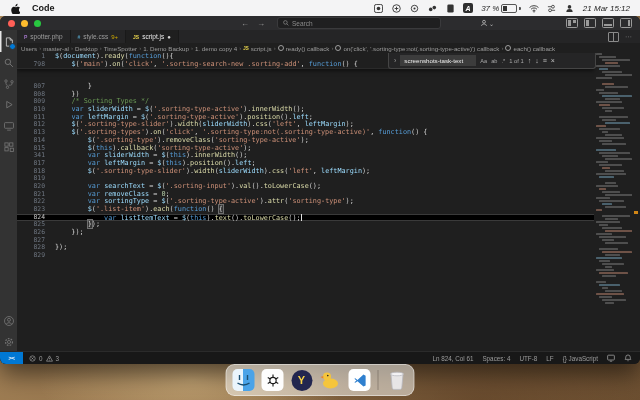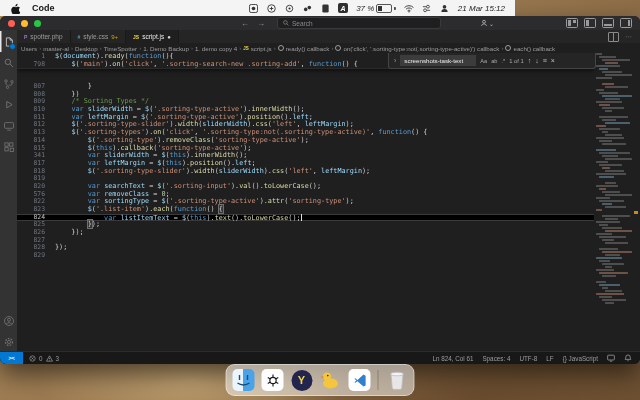--- a/index.html
+++ b/index.html
@@ -5,21 +5,21 @@
   html,body{margin:0;padding:0;}
   body{
     width:640px;height:400px;position:relative;overflow:hidden;
     font-family:"Liberation Sans",sans-serif;
     background:
       radial-gradient(220px 90px at 30% 95%, rgba(235,205,150,.5), transparent 70%),
       radial-gradient(300px 120px at 75% 100%, rgba(90,60,35,.55), transparent 70%),
       linear-gradient(135deg,#b08d5f 0%,#9a7950 45%,#6f5233 100%);
   }
   
-  .menubar{position:absolute;top:0;left:0;width:515px;height:16px;background:#f4f4f5;
+  .menubar{position:absolute;top:0;left:0;width:640px;height:16px;background:#f4f4f5;
     display:flex;align-items:center;padding:0 10px;box-sizing:border-box;font-size:9px;color:#161616;z-index:60;}
   .apple{width:11px;height:11px;margin-right:4px;display:flex;align-items:center;}
   .mb-item{padding:0 7px;white-space:nowrap;}
   .mb-item.app{font-weight:bold;}
   .mb-right{margin-left:auto;display:flex;align-items:center;gap:8px;font-size:8px;color:#222;font-style:italic;}
   .tray-ic{width:10px;height:10px;display:flex;align-items:center;justify-content:center;}
   .abox{width:10px;height:10px;background:#2f2f2f;color:#fff;font-size:7px;font-weight:bold;
     display:flex;align-items:center;justify-content:center;border-radius:2px;}
   .battery{display:flex;align-items:center;gap:2px;}
   .batt-body{width:14px;height:7px;border:1px solid #555;border-radius:2px;position:relative;}
@@ -366,21 +366,21 @@
         <div class="crow"><span class="lnum">811</span><span class="ltext"><span class="tk-p">    </span><span class="tk-k">var </span><span class="tk-v">leftMargin</span><span class="tk-p"> = </span><span class="tk-v">$</span><span class="tk-p">(</span><span class="tk-s">'.sorting-type-active'</span><span class="tk-p">).</span><span class="tk-m">position</span><span class="tk-p">().</span><span class="tk-v">left</span><span class="tk-p">;</span></span></div>
         <div class="crow"><span class="lnum">812</span><span class="ltext"><span class="tk-p">    </span><span class="tk-v">$</span><span class="tk-p">(</span><span class="tk-s">'.sorting-type-slider'</span><span class="tk-p">).</span><span class="tk-m">width</span><span class="tk-p">(</span><span class="tk-v">sliderWidth</span><span class="tk-p">).</span><span class="tk-m">css</span><span class="tk-p">(</span><span class="tk-s">'left'</span><span class="tk-p">, </span><span class="tk-v">leftMargin</span><span class="tk-p">);</span></span></div>
         <div class="crow"><span class="lnum">813</span><span class="ltext"><span class="tk-p">    </span><span class="tk-v">$</span><span class="tk-p">(</span><span class="tk-s">'.sorting-types'</span><span class="tk-p">).</span><span class="tk-m">on</span><span class="tk-p">(</span><span class="tk-s">'click'</span><span class="tk-p">, </span><span class="tk-s">'.sorting-type:not(.sorting-type-active)'</span><span class="tk-p">, </span><span class="tk-k">function</span><span class="tk-p">() {</span></span></div>
         <div class="crow"><span class="lnum">814</span><span class="ltext"><span class="tk-p">        </span><span class="tk-v">$</span><span class="tk-p">(</span><span class="tk-s">'.sorting-type'</span><span class="tk-p">).</span><span class="tk-m">removeClass</span><span class="tk-p">(</span><span class="tk-s">'sorting-type-active'</span><span class="tk-p">);</span></span></div>
         <div class="crow"><span class="lnum">815</span><span class="ltext"><span class="tk-p">        </span><span class="tk-v">$</span><span class="tk-p">(</span><span class="tk-k">this</span><span class="tk-p">).</span><span class="tk-m">callback</span><span class="tk-p">(</span><span class="tk-s">'sorting-type-active'</span><span class="tk-p">);</span></span></div>
         <div class="crow"><span class="lnum">341</span><span class="ltext"><span class="tk-p">        </span><span class="tk-k">var </span><span class="tk-v">sliderWidth</span><span class="tk-p"> = </span><span class="tk-v">$</span><span class="tk-p">(</span><span class="tk-k">this</span><span class="tk-p">).</span><span class="tk-m">innerWidth</span><span class="tk-p">();</span></span></div>
         <div class="crow"><span class="lnum">817</span><span class="ltext"><span class="tk-p">        </span><span class="tk-k">var </span><span class="tk-v">leftMargin</span><span class="tk-p"> = </span><span class="tk-v">$</span><span class="tk-p">(</span><span class="tk-k">this</span><span class="tk-p">).</span><span class="tk-m">position</span><span class="tk-p">().</span><span class="tk-v">left</span><span class="tk-p">;</span></span></div>
         <div class="crow"><span class="lnum">818</span><span class="ltext"><span class="tk-p">        </span><span class="tk-v">$</span><span class="tk-p">(</span><span class="tk-s">'.sorting-type-slider'</span><span class="tk-p">).</span><span class="tk-m">width</span><span class="tk-p">(</span><span class="tk-v">sliderWidth</span><span class="tk-p">).</span><span class="tk-m">css</span><span class="tk-p">(</span><span class="tk-s">'left'</span><span class="tk-p">, </span><span class="tk-v">leftMargin</span><span class="tk-p">);</span></span></div>
         <div class="crow"><span class="lnum">819</span><span class="ltext"></span></div>
         <div class="crow"><span class="lnum">820</span><span class="ltext"><span class="tk-p">        </span><span class="tk-k">var </span><span class="tk-v">searchText</span><span class="tk-p"> = </span><span class="tk-v">$</span><span class="tk-p">(</span><span class="tk-s">'.sorting-input'</span><span class="tk-p">).</span><span class="tk-m">val</span><span class="tk-p">().</span><span class="tk-m">toLowerCase</span><span class="tk-p">();</span></span></div>
-        <div class="crow"><span class="lnum">576</span><span class="ltext"><span class="tk-p">        </span><span class="tk-k">var </span><span class="tk-v">removeClass</span><span class="tk-p"> = </span><span class="tk-n">0</span><span class="tk-p">;</span></span></div>
+        <div class="crow"><span class="lnum">821</span><span class="ltext"><span class="tk-p">        </span><span class="tk-k">var </span><span class="tk-v">removeClass</span><span class="tk-p"> = </span><span class="tk-n">0</span><span class="tk-p">;</span></span></div>
         <div class="crow"><span class="lnum">822</span><span class="ltext"><span class="tk-p">        </span><span class="tk-k">var </span><span class="tk-v">sortingType</span><span class="tk-p"> = </span><span class="tk-v">$</span><span class="tk-p">(</span><span class="tk-s">'.sorting-type-active'</span><span class="tk-p">).</span><span class="tk-m">attr</span><span class="tk-p">(</span><span class="tk-s">'sorting-type'</span><span class="tk-p">);</span></span></div>
         <div class="crow"><span class="lnum">823</span><span class="ltext"><span class="tk-p">        </span><span class="tk-v">$</span><span class="tk-p">(</span><span class="tk-s">'.list-item'</span><span class="tk-p">).</span><span class="tk-m">each</span><span class="tk-p">(</span><span class="tk-k">function</span><span class="tk-p">() </span><span class="tk-b">{</span></span></div>
         <div class="crow current"><span class="lnum">824</span><span class="ltext"><span class="tk-p">            </span><span class="tk-k">var </span><span class="tk-v">listItemText</span><span class="tk-p"> = </span><span class="tk-v">$</span><span class="tk-p">(</span><span class="tk-k">this</span><span class="tk-p">).</span><span class="tk-m">text</span><span class="tk-p">().</span><span class="tk-m">toLowerCase</span><span class="tk-p">();</span><span class="cursor"></span></span></div>
         <div class="crow"><span class="lnum">825</span><span class="ltext"><span class="tk-p">        </span><span class="tk-b">}</span><span class="tk-p">);</span></span></div>
         <div class="crow"><span class="lnum">826</span><span class="ltext"><span class="tk-p">    });</span></span></div>
         <div class="crow"><span class="lnum">827</span><span class="ltext"></span></div>
         <div class="crow"><span class="lnum">828</span><span class="ltext"><span class="tk-p">});</span></span></div>
         <div class="crow"><span class="lnum">829</span><span class="ltext"></span></div>
       </div>
     <div class="sticky" id="sticky">

